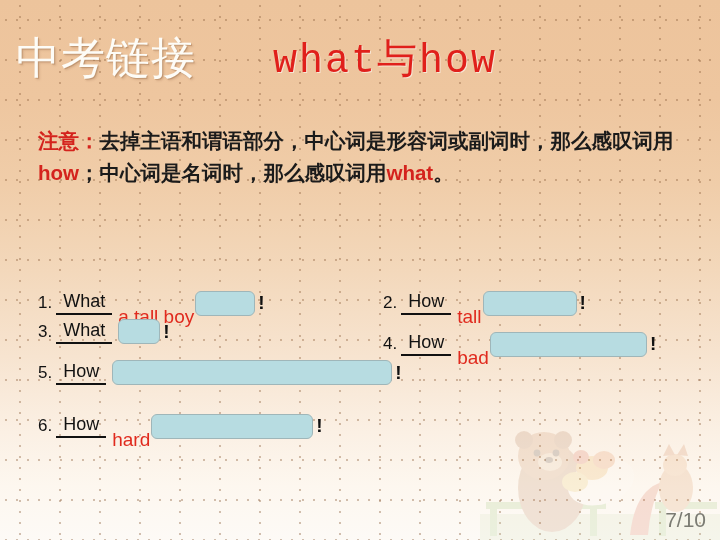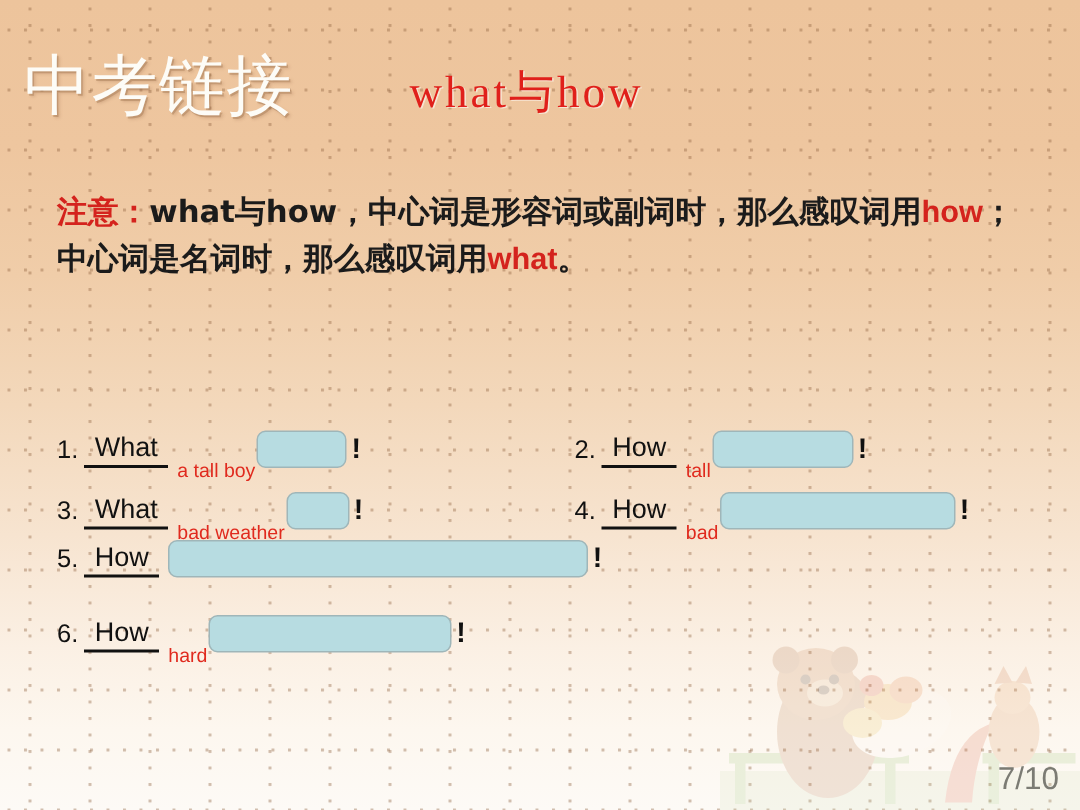--- a/index.html
+++ b/index.html
@@ -79,22 +79,22 @@
        1px 1px 0 rgba(150,105,70,0.35),
        2px 2px 2px rgba(150,105,70,0.25);
     letter-spacing: 1px;
     white-space: nowrap;
     text-align: right;
   }
   #title-en {
     position: absolute;
     left: 273px;
     top: 44px;
-    font-family: Liberation Serif, serif;
-    font-size: 30px;
+    font-family: Liberation Mono, monospace;
+    font-size: 40px;
     line-height: 36px;
     color: #e0201b;
     letter-spacing: 2px;
     text-shadow: 1px 1px 0 rgba(255,255,255,0.55);
     white-space: nowrap;
   }
 
   
   #note {
     position: absolute;
@@ -128,21 +128,21 @@
   }
   .qblank {
     color: #111;
     border-bottom: 2px solid #111;
     padding: 0 7px 1px 7px;
     margin-right: 6px;
     font-size: 18px;
   }
   .qred {
     color: #e02a1e;
-    font-size: 13px;
+    font-size: 19px;
     margin-right: 1px;
     margin-top: 28px;
   }
   .qbox {
     display: inline-block;
     background: #b7dce1;
     border: 1px solid #9fb6b9;
     border-radius: 6px;
     height: 23px;
     vertical-align: middle;
@@ -195,21 +195,21 @@
     <path d="M183 46 l6 -12 l6 11 Z" fill="#c8703c"></path>
     <path d="M197 45 l7 -11 l4 12 Z" fill="#c8703c"></path>
   </svg>
 
   <div id="page-num">7/10</div>
 
   <div id="title-cn">中考链接</div>
   <div id="title-en">what与how</div>
 
   <div id="note">
-    <span class="lead">注意：</span><span>what与how，中心词是形容词或副词时，那么感叹词用</span><span class="kw">how</span><span>；中心词是名词时，那么感叹词用</span><span class="kw">what</span><span>。</span>
+    <span class="lead">注意：</span><span>去掉主语和谓语部分，中心词是形容词或副词时，那么感叹词用</span><span class="kw">how</span><span>；中心词是名词时，那么感叹词用</span><span class="kw">what</span><span>。</span>
   </div>
 
   <div class="qrow" id="q1">
     <span class="qnum">1.</span>
     <span class="qblank">What</span>
     <span class="qred">a tall boy</span>
     <span class="qbox" style="width: 58px;"></span>
     <span class="qbang">!</span>
   </div>
 
@@ -217,21 +217,20 @@
     <span class="qnum">2.</span>
     <span class="qblank">How</span>
     <span class="qred">tall</span>
     <span class="qbox" style="width: 92px;"></span>
     <span class="qbang">!</span>
   </div>
 
   <div class="qrow" id="q3">
     <span class="qnum">3.</span>
     <span class="qblank">What</span>
-    <span class="qred">bad weather</span>
     <span class="qbox" style="width: 40px;"></span>
     <span class="qbang">!</span>
   </div>
 
   <div class="qrow" id="q4">
     <span class="qnum">4.</span>
     <span class="qblank">How</span>
     <span class="qred">bad</span>
     <span class="qbox" style="width: 155px;"></span>
     <span class="qbang">!</span>

